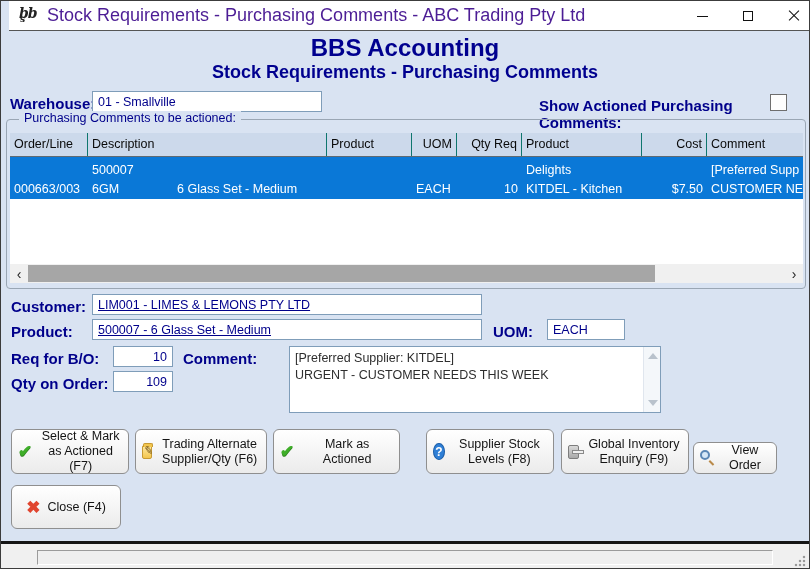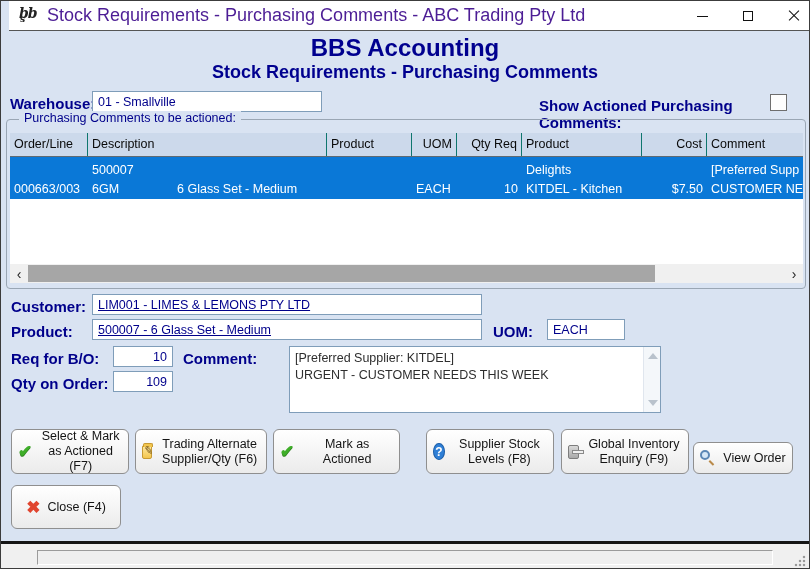--- a/index.html
+++ b/index.html
@@ -239,21 +239,21 @@
     <span class="cap">Mark as Actioned</span>
   </div>
   <div class="btn" style="left:425px; top:428px; width:128px; height:45px;">
     <span class="icon-q">?</span>
     <span class="cap">Supplier Stock Levels (F8)</span>
   </div>
   <div class="btn" style="left:560px; top:428px; width:128px; height:45px;">
     <span class="icon-cabinet"></span>
     <span class="cap">Global Inventory Enquiry (F9)</span>
   </div>
-  <div class="btn" style="left:692px; top:441px; width:100px; height:32px;">
+  <div class="btn" style="left:692px; top:441px; width:84px; height:32px;">
     <span class="icon-mag">
         <span class="lens"></span>
         <span class="handle"></span>
       </span>
     <span class="cap">View Order</span>
   </div>
 
   <div class="btn" style="left:10px; top:484px; width:110px; height:44px;">
     <span class="icon-x">✖</span>
     <span class="cap">Close (F4)</span>

